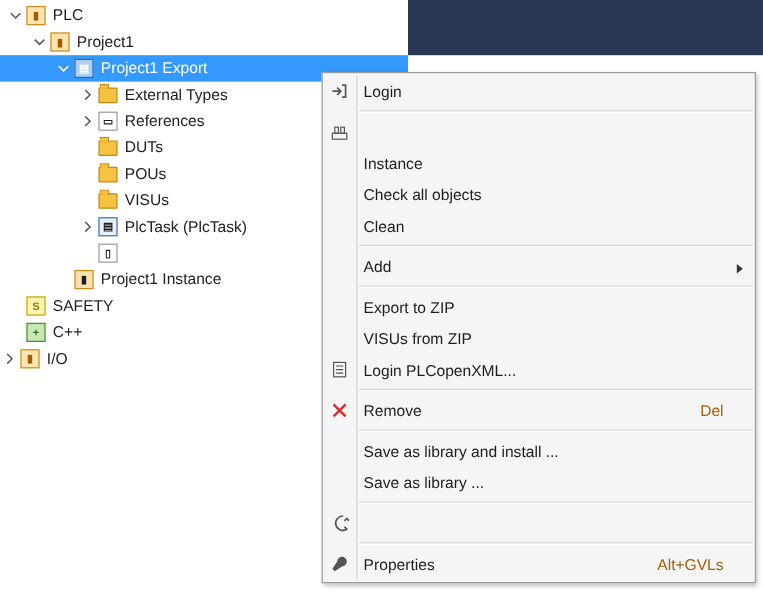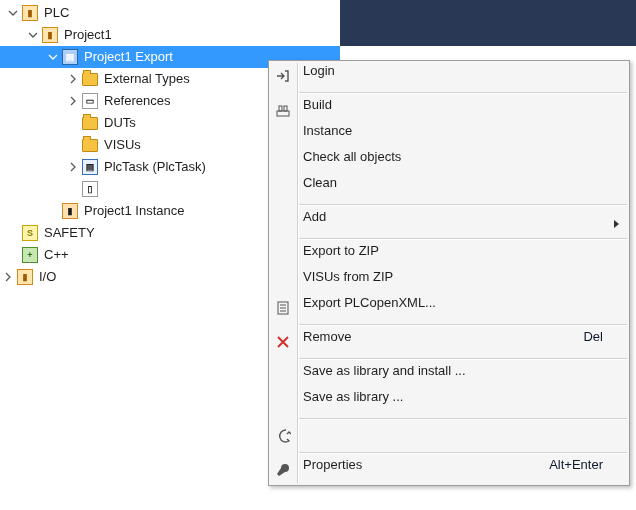--- a/index.html
+++ b/index.html
@@ -11,24 +11,24 @@
 .twisty{width:14px;height:14px;display:inline-flex;align-items:center;justify-content:center;margin-right:2px}
 .twisty svg{display:block}
 .twisty.none{visibility:hidden}
 .ico{width:16px;height:16px;display:inline-flex;align-items:center;justify-content:center;margin-right:4px}
 .lbl{padding:0 2px}
 .sel{background:#3399ff;color:#fff}
 .tree .row.sel{width:100%}
 
 .menu{position:absolute;top:60px;left:268px;width:360px;background:#f5f5f5;border:1px solid #9c9c9c;box-shadow:2px 2px 4px rgba(0,0,0,.25);padding:2px 0}
 .gutter{position:absolute;top:2px;bottom:2px;left:28px;width:0;border-left:1px solid #d0d0d0;border-right:1px solid #fff}
-.mi{position:relative;display:flex;align-items:flex-start;height:26px;padding:0 26px 0 34px;cursor:default}
+.mi{position:relative;display:flex;align-items:center;height:26px;padding:0 26px 0 34px;cursor:default}
 .mi .micon{position:absolute;left:4px;top:3px;width:20px;height:20px;display:flex;align-items:center;justify-content:center;color:#555}
 .mi .mtext{flex:1}
-.mi .mshort{color:#0f172a;padding-left:12px}
+.mi .mshort{color:#a16207;padding-left:12px}
 .mi .arrow{position:absolute;right:8px;top:8px}
 .sep{height:0;margin:3px 2px 3px 30px;border-top:1px solid #d0d0d0;border-bottom:1px solid #fff}
 
 .ic-folder{width:15px;height:11px;background:#f5c242;border:1px solid #c08a12;border-radius:1px;position:relative}
 .ic-folder::before{content:"";position:absolute;top:-4px;left:0;width:6px;height:3px;background:#f5c242;border:1px solid #c08a12;border-bottom:none;border-radius:1px 1px 0 0}
 .ic-box{width:14px;height:14px;border:1px solid; display:flex;align-items:center;justify-content:center;font-size:9px;font-weight:bold}
 .ic-plc{background:#ffe6b0;border-color:#d08b1a;color:#a05a00}
 .ic-safety{background:#fff4b0;border-color:#c9a400;color:#8a7a00}
 .ic-cpp{background:#c7e8b5;border-color:#4f8b2f;color:#2f6b10}
 .ic-io{background:#ffe6b0;border-color:#d08b1a;color:#a05a00}
@@ -114,20 +114,28 @@
     <div class="row">
       <span class="indent" style="width:66px"></span>
       <span class="twisty none"></span>
       <span class="ico">
           <span class="ic-folder"></span>
         </span>
       <span class="lbl">DUTs</span>
     </div>
 
 
+    <div class="row">
+      <span class="indent" style="width:66px"></span>
+      <span class="twisty none"></span>
+      <span class="ico">
+          <span class="ic-folder"></span>
+        </span>
+      <span class="lbl">POUs</span>
+    </div>
 
     <div class="row">
       <span class="indent" style="width:66px"></span>
       <span class="twisty none"></span>
       <span class="ico">
           <span class="ic-folder"></span>
         </span>
       <span class="lbl">VISUs</span>
     </div>
 
@@ -209,21 +217,20 @@
     <div class="sep"></div>
 
     <div class="mi">
       <span class="micon">
           <svg width="16" height="16">
             <rect x="2" y="9" width="12" height="5" fill="none" stroke="#555"></rect>
             <rect x="4" y="4" width="3" height="5" fill="none" stroke="#555"></rect>
             <rect x="9" y="4" width="3" height="5" fill="none" stroke="#555"></rect>
           </svg>
         </span>
-      <span class="mtext">Build</span>
     </div>
     <div class="mi">
       <span class="mtext">Instance</span>
     </div>
     <div class="mi">
       <span class="mtext">Check all objects</span>
     </div>
     <div class="mi">
       <span class="mtext">Clean</span>
     </div>
@@ -243,21 +250,21 @@
     <div class="mi">
       <span class="mtext">VISUs from ZIP</span>
     </div>
     <div class="mi">
       <span class="micon">
           <svg width="16" height="16">
             <rect x="3" y="2" width="10" height="12" fill="none" stroke="#555"></rect>
             <path d="M5 5h6M5 8h6M5 11h6" stroke="#555"></path>
           </svg>
         </span>
-      <span class="mtext">Export PLCopenXML...</span>
+      <span class="mtext">Login PLCopenXML...</span>
     </div>
     <div class="sep"></div>
 
     <div class="mi">
       <span class="micon">
           <svg width="16" height="16">
             <path d="M3 3 L13 13 M13 3 L3 13" stroke="#d03030" stroke-width="2"></path>
           </svg>
         </span>
       <span class="mtext">Remove</span>
@@ -283,16 +290,16 @@
     </div>
     <div class="sep"></div>
 
     <div class="mi">
       <span class="micon">
           <svg width="16" height="16">
             <path d="M10 2a4 4 0 0 1 0 8l-6 4-2-2 4-6a4 4 0 0 1 4-4z" fill="#555"></path>
           </svg>
         </span>
       <span class="mtext">Properties</span>
-      <span class="mshort">Alt+Enter</span>
+      <span class="mshort">Alt+GVLs</span>
     </div>
   </div>
 </div>
 
 </body></html>

